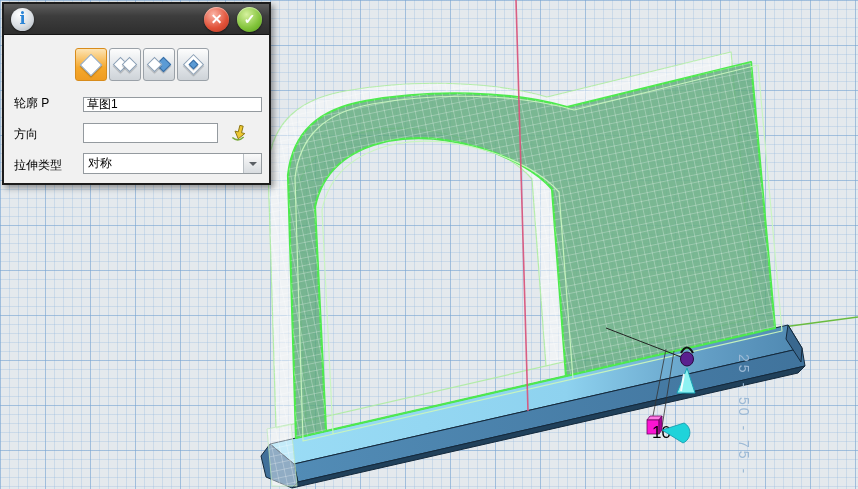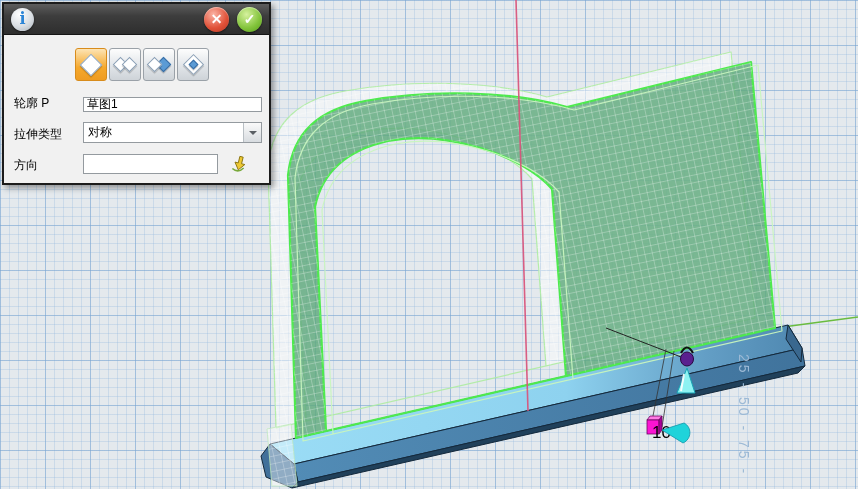--- a/index.html
+++ b/index.html
@@ -194,34 +194,34 @@
         <span class="d blue" style="width:5px;height:5px;left:12px;top:12px;"></span>
       </div>
     </div>
 
     <div class="row">
       <label>轮廓 P</label>
       <input class="inp w-lg" type="text" value="草图1" style="">
     </div>
 
     <div class="row">
-      <label>拉伸类型</label>
-      <div class="combo">
-        <span class="val">对称</span>
-        <span class="arrow-box">
-            <span class="tri"></span>
-          </span>
-      </div>
-    </div>
-
-    <div class="row">
       <label>方向</label>
       <input class="inp w-sm" type="text" value="" style="">
       <button class="pick-btn">
         <svg width="18" height="18" viewBox="0 0 16 16">
           <path d="M3 12 Q8 16.5 13 11.5" stroke="#79aa3c" fill="none" stroke-width="1.4"></path>
           <path d="M8 1 L11 1 L11 7 L14 7 L9.5 13 L5 7 L8 7 Z" transform="rotate(14 8 8)" fill="#eec832" stroke="#8a7410" stroke-width="0.8"></path>
         </svg>
       </button>
     </div>
 
+    <div class="row">
+      <label>拉伸类型</label>
+      <div class="combo">
+        <span class="val">对称</span>
+        <span class="arrow-box">
+            <span class="tri"></span>
+          </span>
+      </div>
+    </div>
+
   </div>
 </div>
 
 </body></html>

